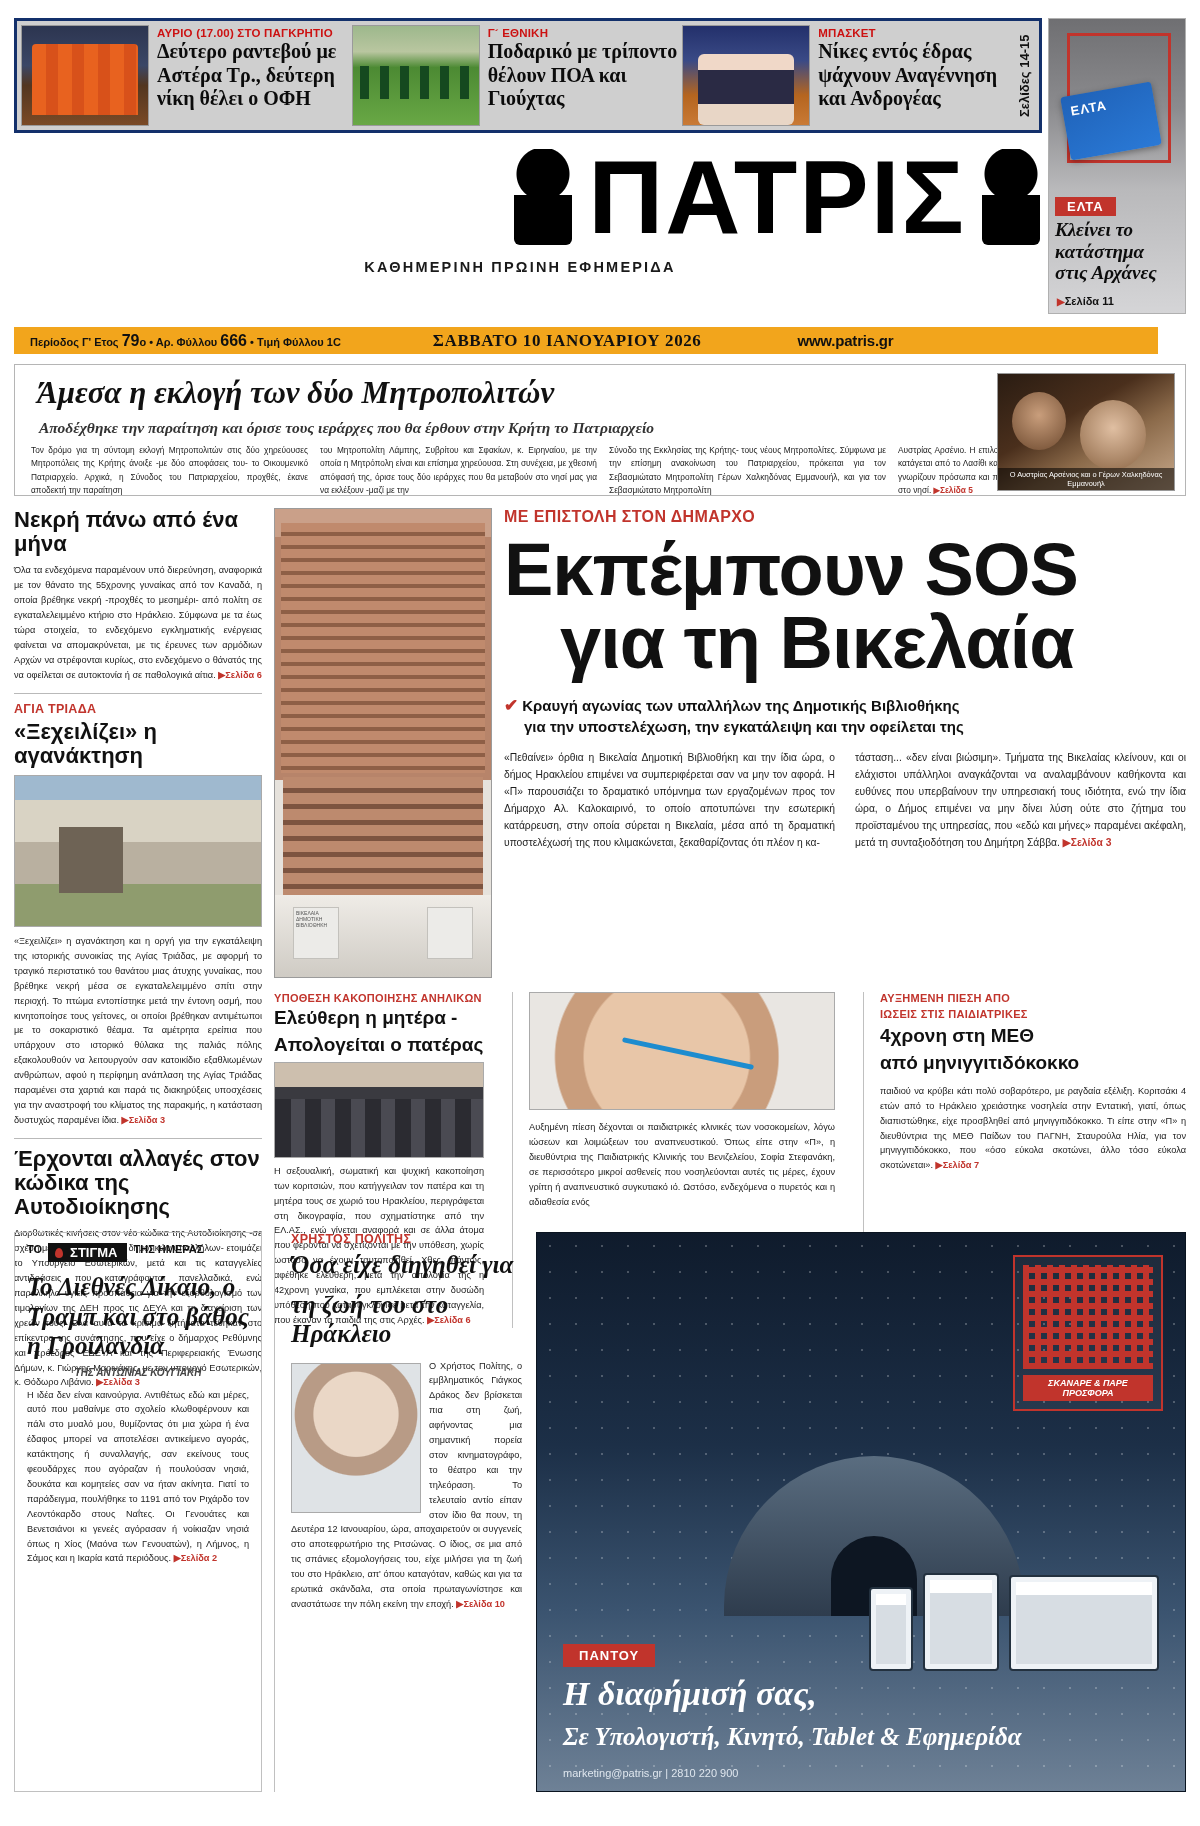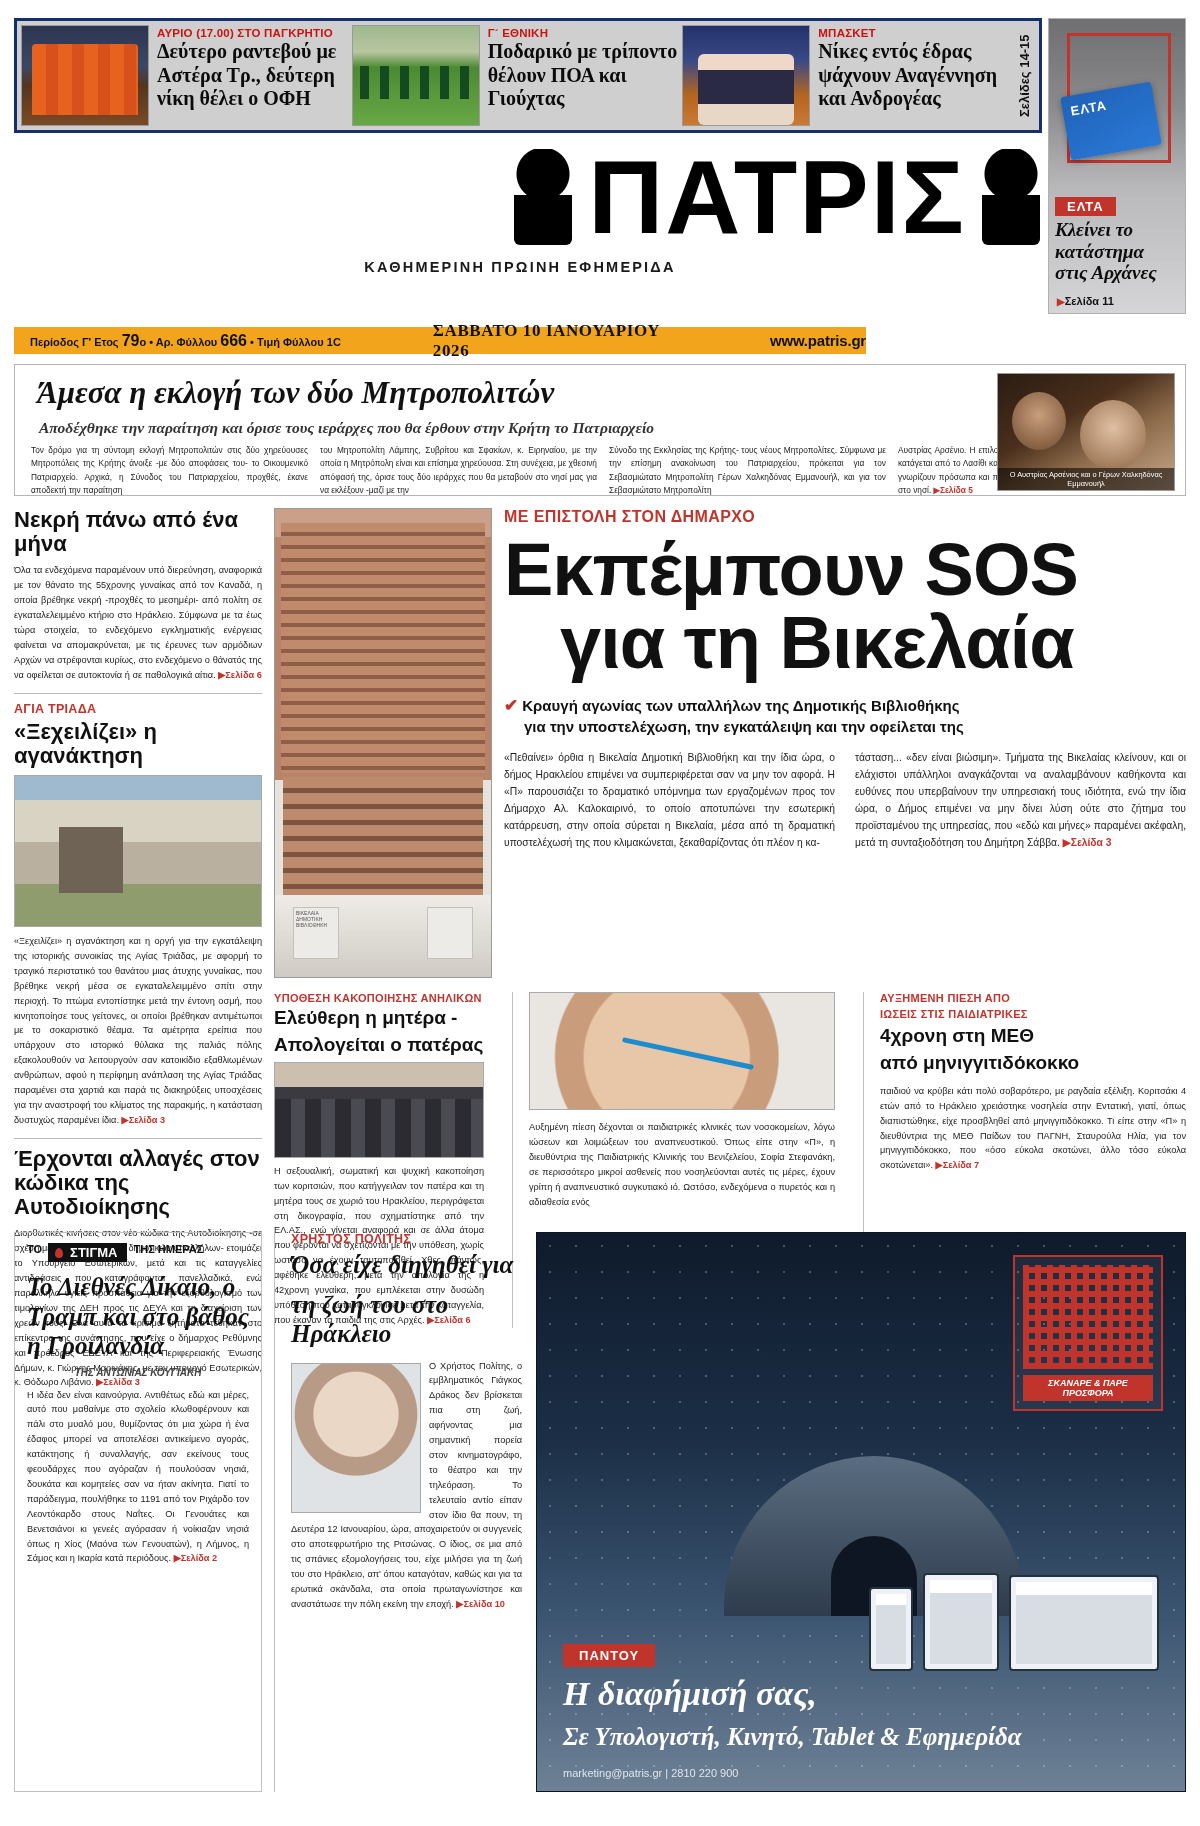--- a/index.html
+++ b/index.html
@@ -72,21 +72,21 @@
   .elta-frame { position:absolute; left:18px; top:14px; width:104px; height:130px; border:3px solid #c1342c; }
   .elta-tag { position: absolute; left: 6px; top: 178px; background: #c1342c; color: #fff;
     font-weight: bold; font-size: 13px; padding: 2px 12px; letter-spacing: 1px; }
   .elta-head { position: absolute; left: 6px; right: 6px; top: 200px;
     font-family: "Liberation Serif", serif; font-style: italic; font-weight: bold;
     font-size: 19px; line-height: 1.14; color: #0d0d0d; }
   .elta-page { position: absolute; left: 8px; bottom: 6px; font-size: 11px; font-weight: bold; color: #111; }
   .pg-arrow { color: #c1342c; font-size: 10px; }
 
   
-  .datebar { position: absolute; left: 14px; top: 327px; width: 852px; height: 27px;
+  .datebar { position: absolute; left: 14px; top: 327px; width: 1144px; height: 27px;
     background: #f2a51c; display: flex; align-items: center; }
   .db-left { font-size: 11px; font-weight: bold; padding-left: 16px; color: #111; white-space: nowrap; }
   .db-left b.big { font-size: 16px; }
   .db-date { font-family: "Liberation Serif", serif; font-weight: bold; font-size: 17px;
     letter-spacing: .6px; margin-left: 92px; color: #111; }
   .db-site { font-size: 15px; font-weight: bold; margin-left: 96px; color: #111; letter-spacing: -.2px; }
 
   
   .lead-box { position: absolute; left: 14px; top: 364px; width: 1172px; height: 132px;
     border: 1px solid #b5b5b5; background: #fff; padding: 8px 10px; }

